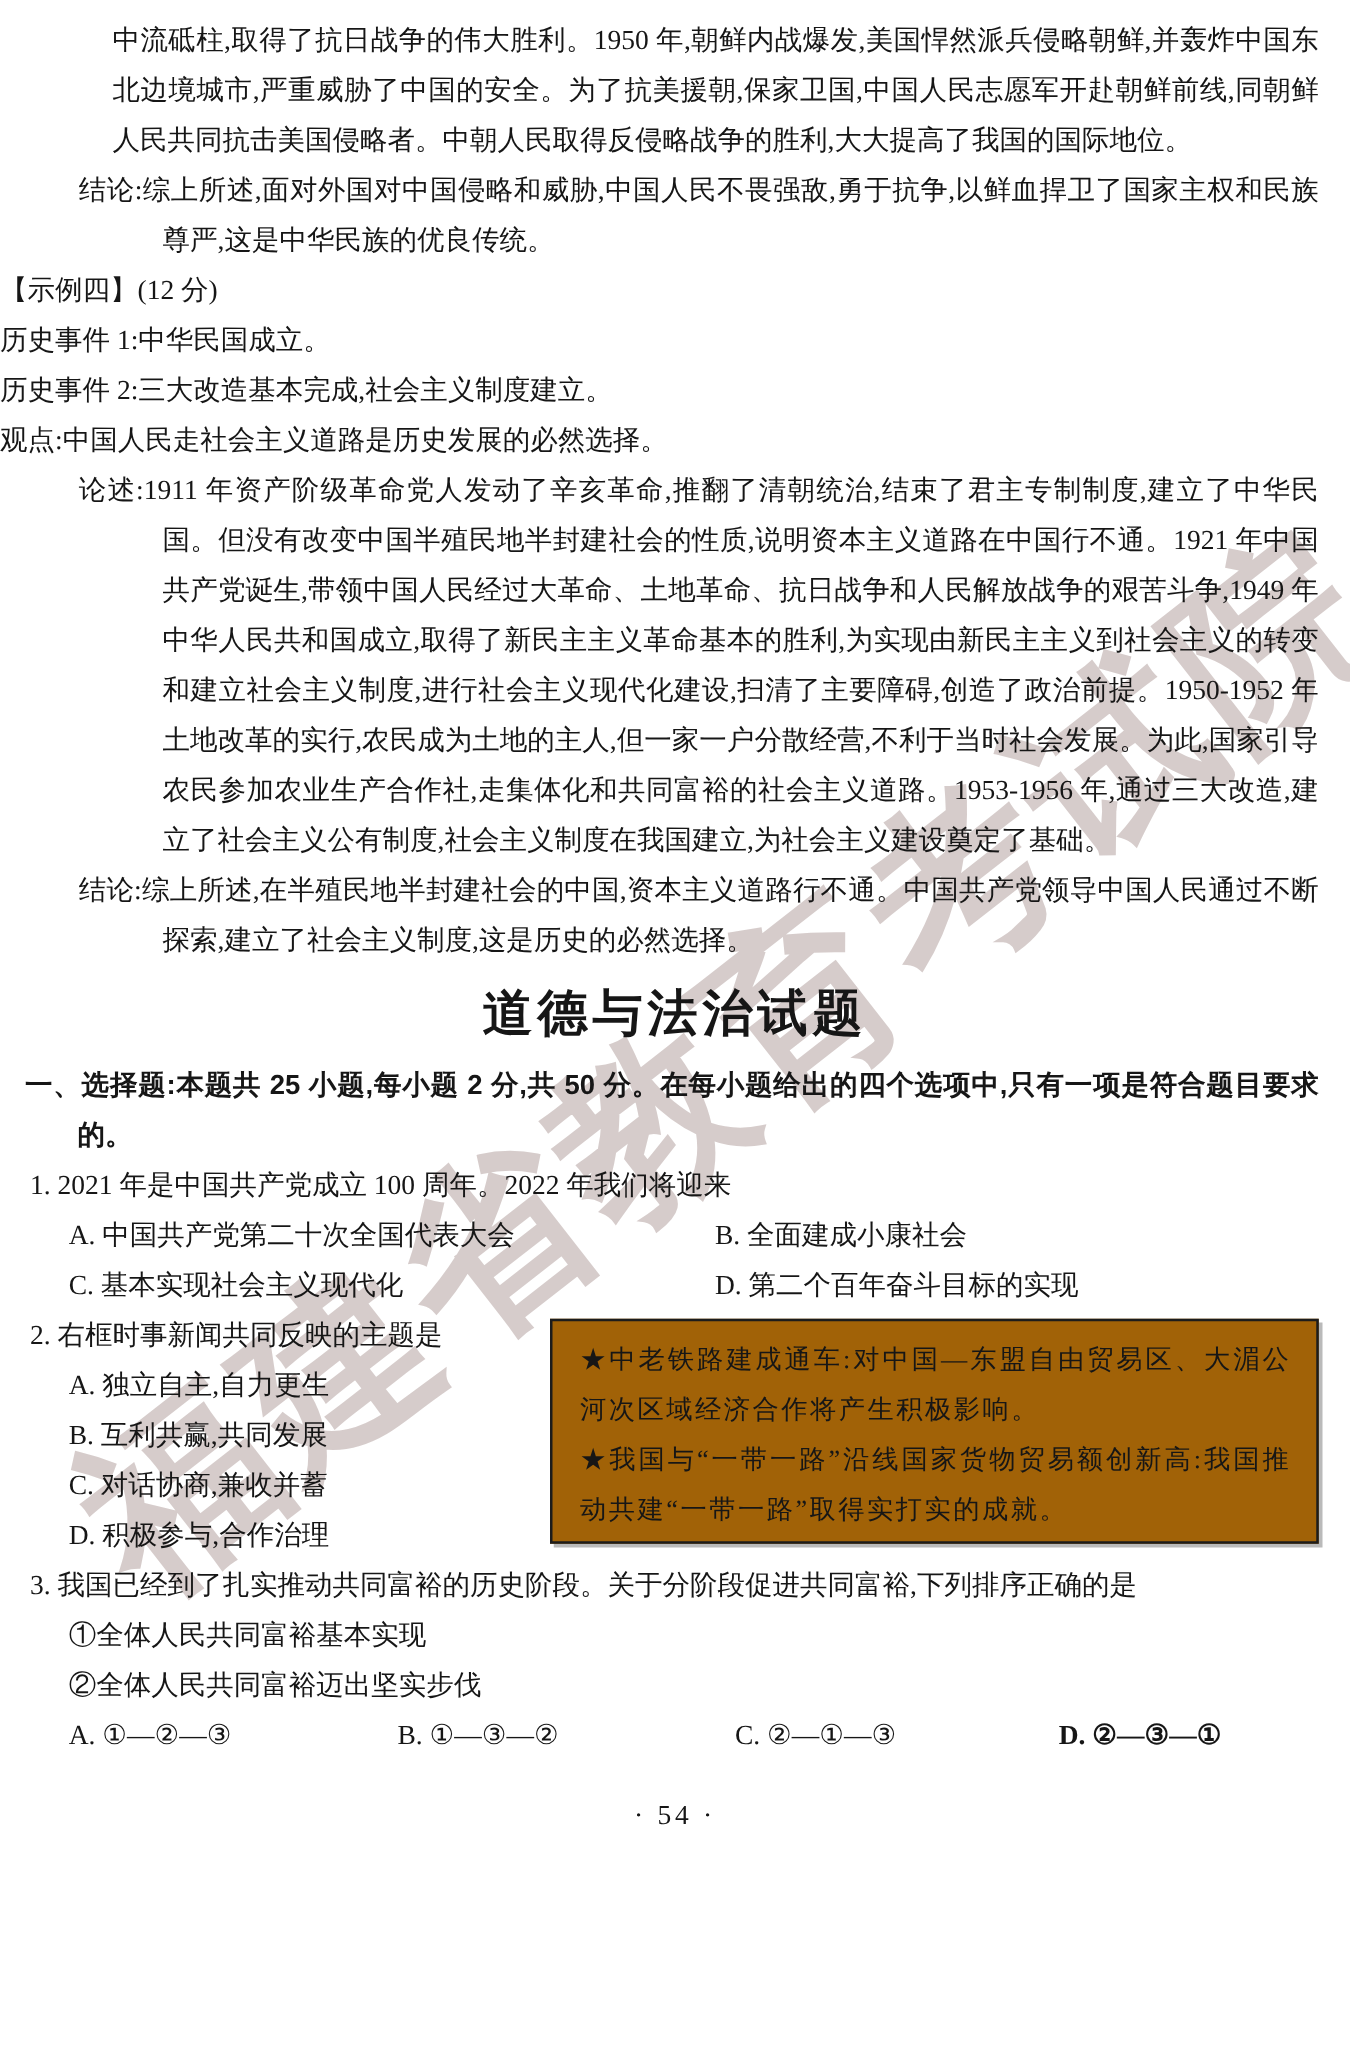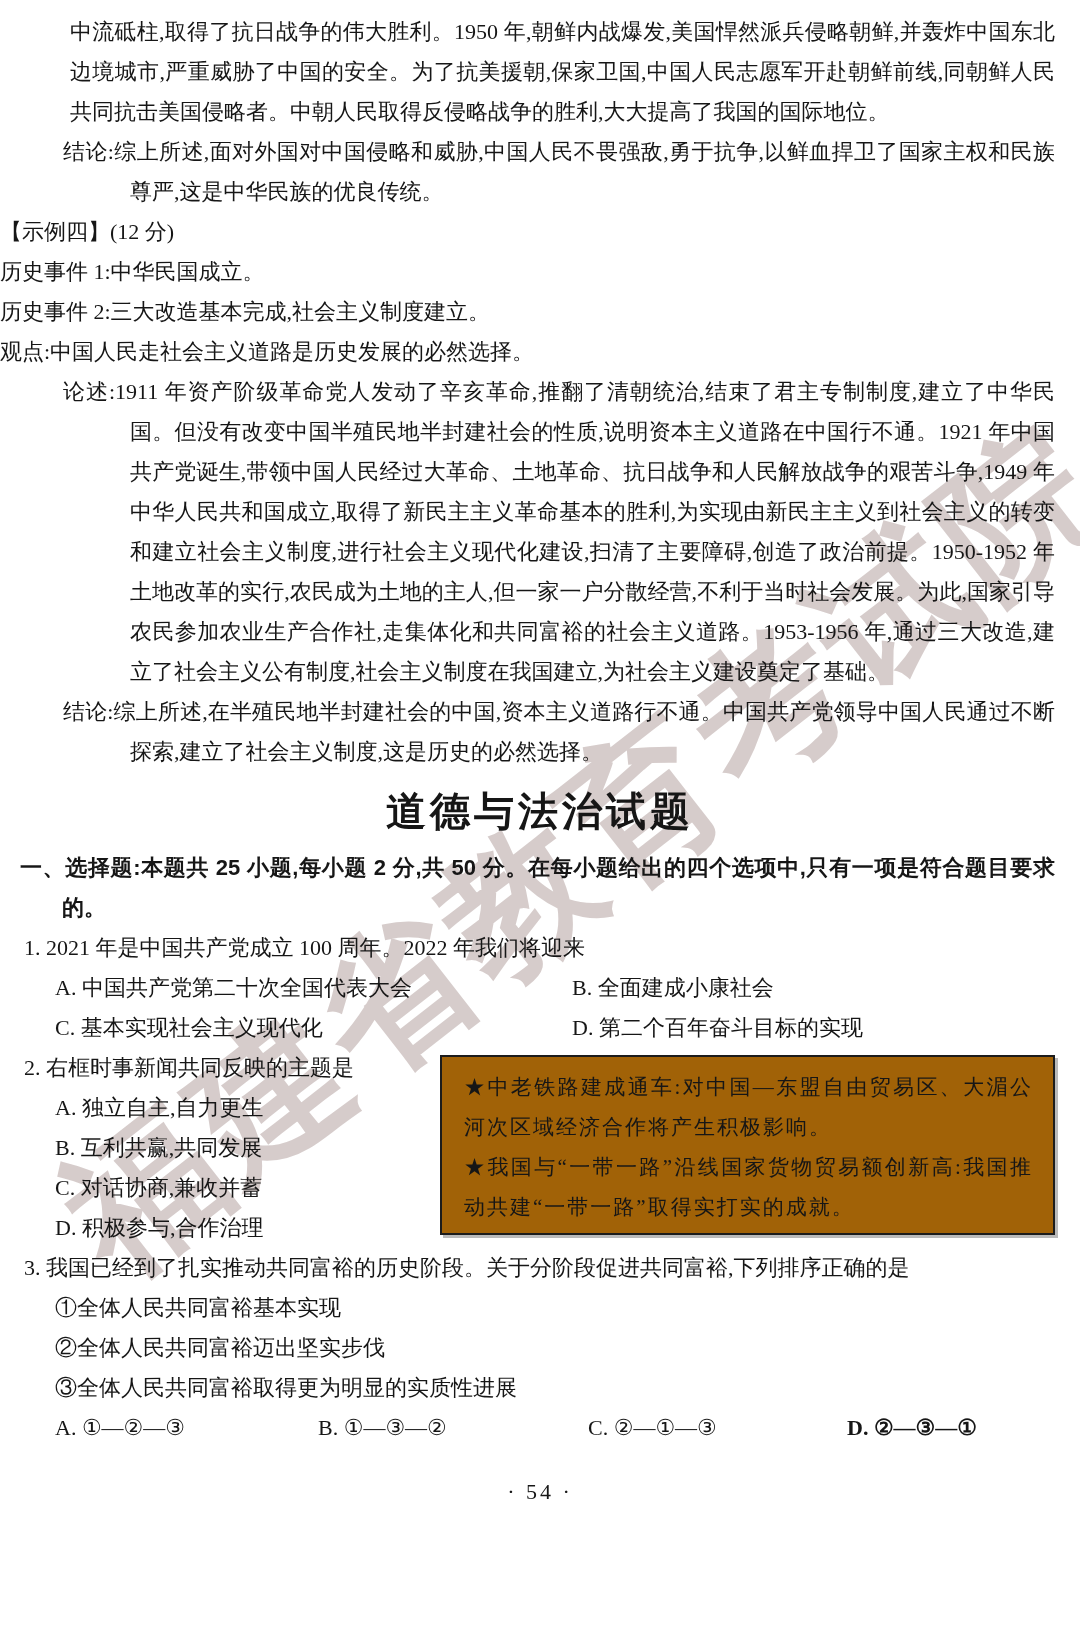--- a/index.html
+++ b/index.html
@@ -9,21 +9,21 @@
     margin:0 auto;
     background:#ffffff;
     color:#161616;
     font-family:"Liberation Serif","DejaVu Serif",serif;
     font-size:22px;
     line-height:40px;
     overflow:hidden;
   }
   .content { position:relative; z-index:1; padding-top:12px; }
   p { margin:0; }
-  .cont  { padding-left:70px; padding-right:25px; text-align:justify; }
+  .cont  { padding-left:90px; padding-right:25px; text-align:justify; }
   .hang  { padding-left:130px; padding-right:25px; text-align:justify; text-indent:-67px; }
   .label-line { padding-right:25px; }
   .exam-title {
     margin:14px 0 12px 0;
     text-align:center;
     font-family:"Liberation Sans","DejaVu Sans",sans-serif;
     font-weight:700;
     font-size:40px;
     line-height:50px;
     letter-spacing:4px;
@@ -133,21 +133,20 @@
         <p>★中老铁路建成通车:对中国—东盟自由贸易区、大湄公河次区域经济合作将产生积极影响。</p>
         <p>★我国与“一带一路”沿线国家货物贸易额创新高:我国推动共建“一带一路”取得实打实的成就。</p>
       </div>
     </div>
 
     <div>
       <p class="q-stem">3. 我国已经到了扎实推动共同富裕的历史阶段。关于分阶段促进共同富裕,下列排序正确的是</p>
       <div class="sub-items">
         <p>①全体人民共同富裕基本实现</p>
         <p>②全体人民共同富裕迈出坚实步伐</p>
-        <p>③全体人民共同富裕取得更为明显的实质性进展</p>
       </div>
       <div class="answer-row">
         <span class="ans-a">A. ①—②—③</span>
         <span class="ans-b">B. ①—③—②</span>
         <span class="ans-c">C. ②—①—③</span>
         <span class="ans-d">D. ②—③—①</span>
       </div>
     </div>
 
     <p class="page-num">· 54 ·</p>

